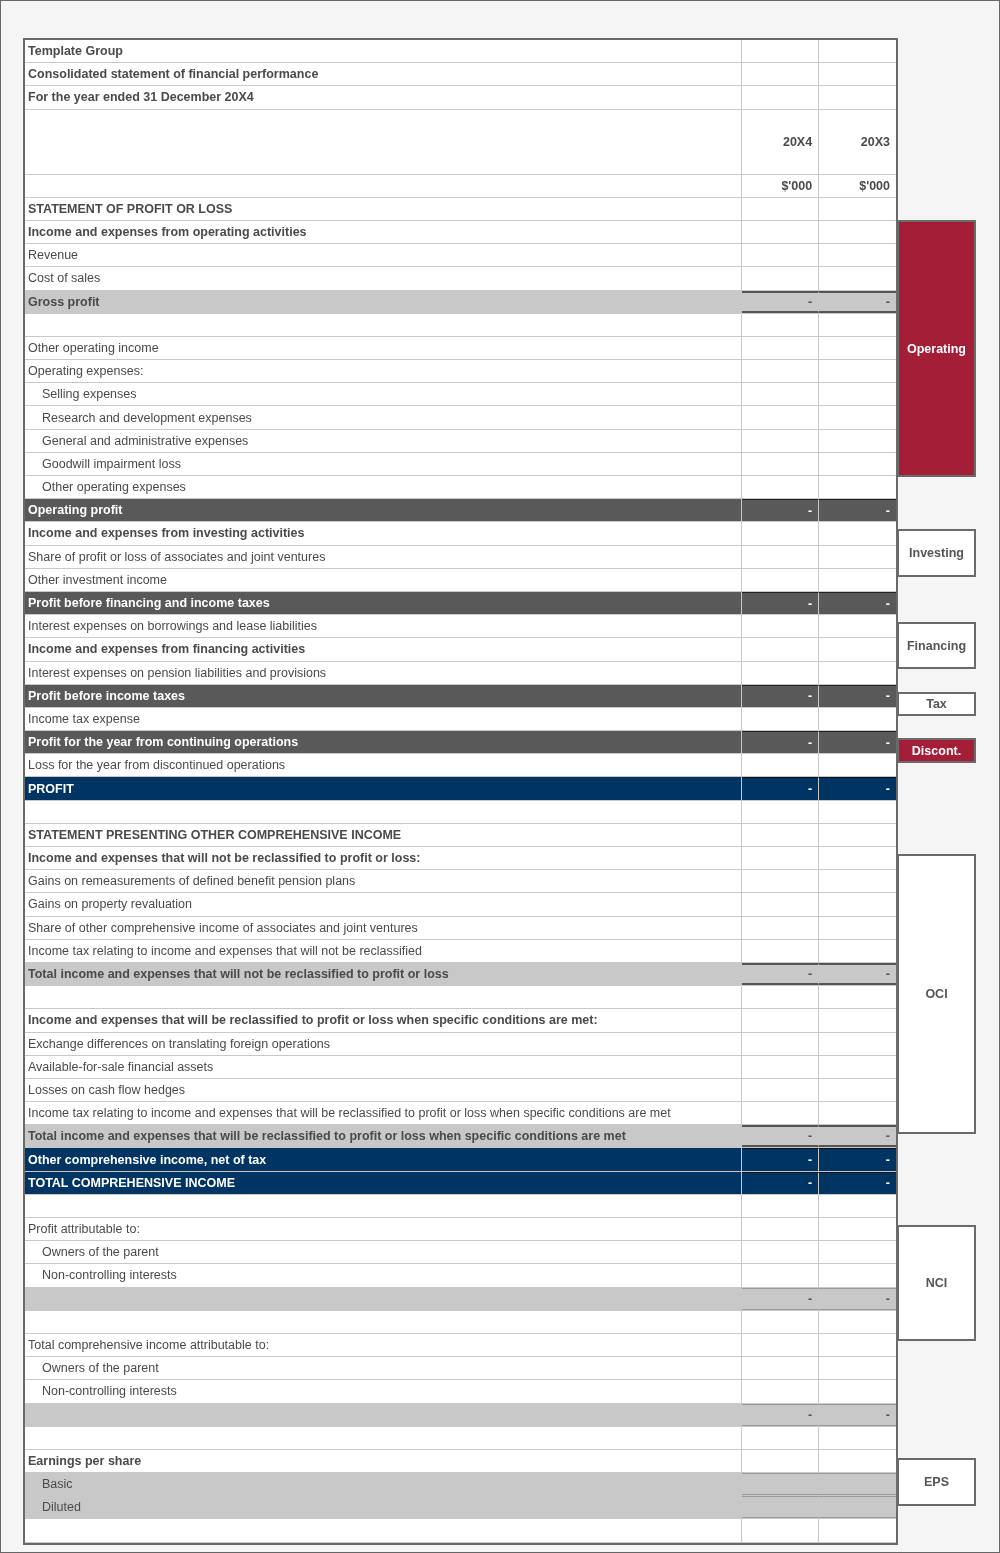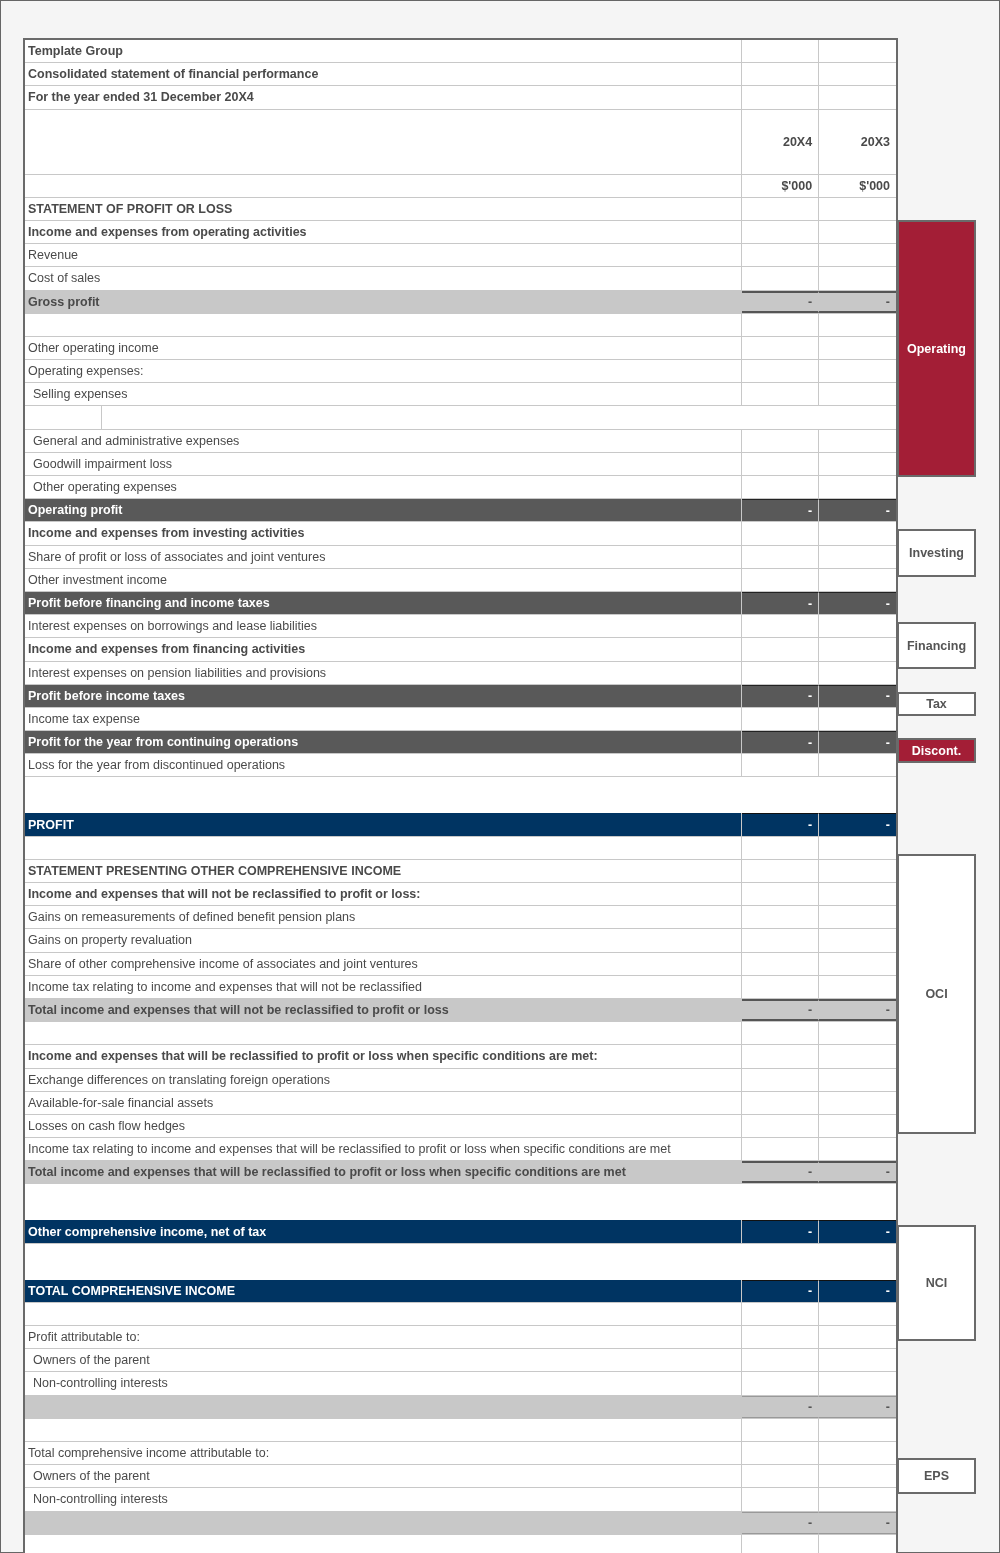--- a/index.html
+++ b/index.html
@@ -5,28 +5,28 @@
   html,body{margin:0;padding:0;}
   body{width:1000px;height:1553px;background:#f5f5f5;font-family:"Liberation Sans",sans-serif;position:relative;overflow:hidden;}
   .frame{position:absolute;left:0;top:0;width:998px;height:1551px;border:1px solid #666;background:#f5f5f5;}
   .sheet{position:absolute;left:23px;top:38px;width:875px;border:2px solid #6a6a6a;background:#fff;box-sizing:border-box;}
   .row{display:flex;height:23.2px;border-bottom:1px solid #c8c8c8;box-sizing:border-box;font-size:12.5px;color:#4a4a4a;}
   .row.tall{height:65px;}
   .cell{box-sizing:border-box;display:flex;align-items:center;overflow:hidden;white-space:nowrap;}
   .lab{width:719px;padding-left:3px;border-right:1px solid #c8c8c8;}
   .val{width:77px;justify-content:flex-end;padding-right:6px;border-right:1px solid #c8c8c8;font-weight:bold;}
   .val:last-child{border-right:none;}
-  .ind .lab{padding-left:8px;}
+  .ind .lab{padding-left:17px;}
   .b .lab{font-weight:bold;}
   .grey{background:#c8c8c8;}
   .grey .val{border-top:2px solid #555;border-bottom:2px solid #555;color:#555;}
   .dark{background:#595959;color:#fff;}
   .dark .lab{font-weight:bold;color:#fff;}
   .dark .val{color:#fff;border-top:1px solid #222;}
-  .navy{background:#003462;color:#fff;margin-top:36px;}
+  .navy{background:#003462;color:#fff;}
   .navy .lab{font-weight:bold;color:#fff;}
   .navy .val{color:#fff;border-top:1px solid #111;}
   .grey.plain .val{border-top:1px solid #999;border-bottom:1px solid #999;}
   .tall .val{padding-bottom:0;}
   .side{position:absolute;left:898px;width:78px;box-sizing:border-box;border:2px solid #6a6a6a;border-left:1px solid #6a6a6a;background:#fff;display:flex;align-items:center;justify-content:center;font-weight:bold;font-size:12.5px;color:#555;}
   .side.red{background:#a31e36;color:#fff;}
 </style>
 </head>
 <body>
 
@@ -98,20 +98,21 @@
         <div class="cell lab">Operating expenses:</div>
         <div class="cell val"></div>
         <div class="cell val"></div>
       </div>
       <div class="row ind">
         <div class="cell lab">Selling expenses</div>
         <div class="cell val"></div>
         <div class="cell val"></div>
       </div>
       <div class="row ind">
+        <div class="cell lab">Research and development expenses</div>
         <div class="cell val"></div>
         <div class="cell val"></div>
       </div>
       <div class="row ind">
         <div class="cell lab">General and administrative expenses</div>
         <div class="cell val"></div>
         <div class="cell val"></div>
       </div>
       <div class="row ind">
         <div class="cell lab">Goodwill impairment loss</div>
@@ -365,15 +366,15 @@
   </div>
 <div class="side red" style="top:738px;height:25px;">
     <span>Discont.</span>
   </div>
 <div class="side" style="top:854px;height:280px;">
     <span>OCI</span>
   </div>
 <div class="side" style="top:1225px;height:116px;text-align:center;">
     <span>NCI</span>
   </div>
-<div class="side" style="top:1458px;height:36px;">
+<div class="side" style="top:1458px;height:48px;">
     <span>EPS</span>
   </div>
 
 </body></html>

